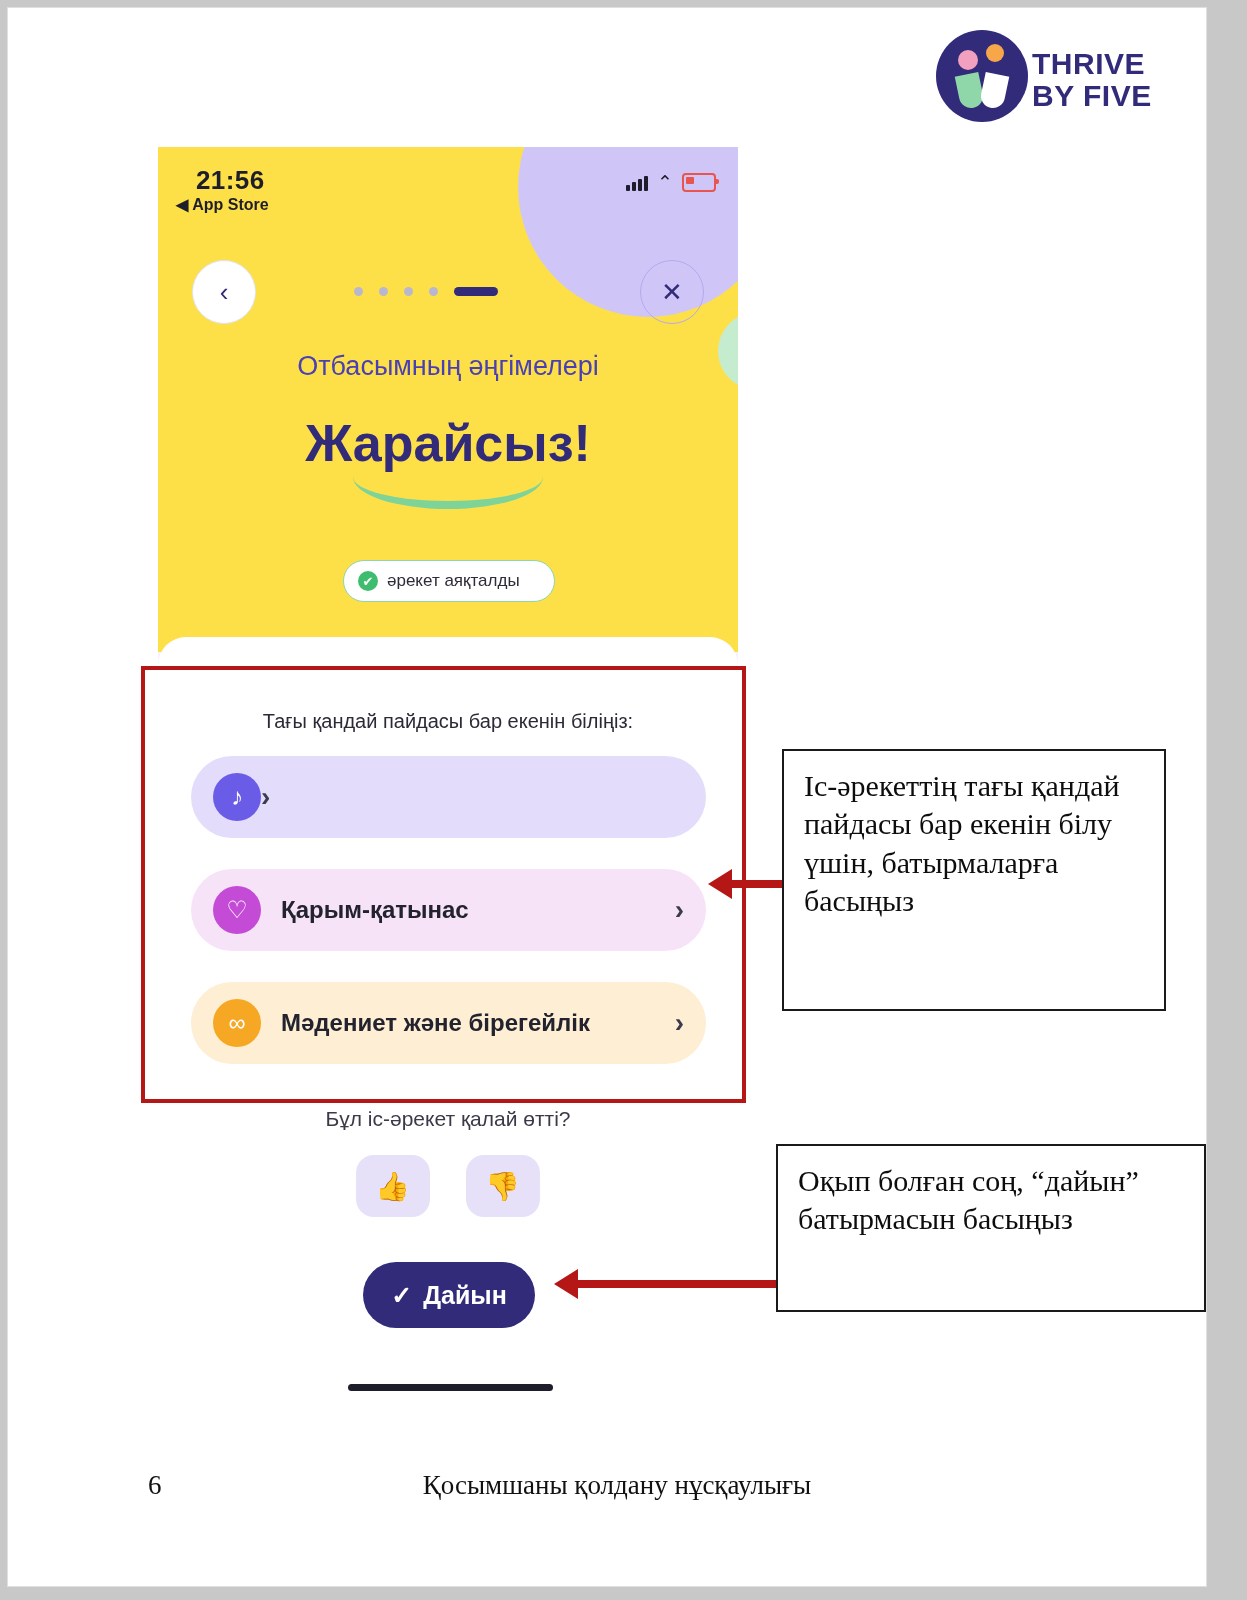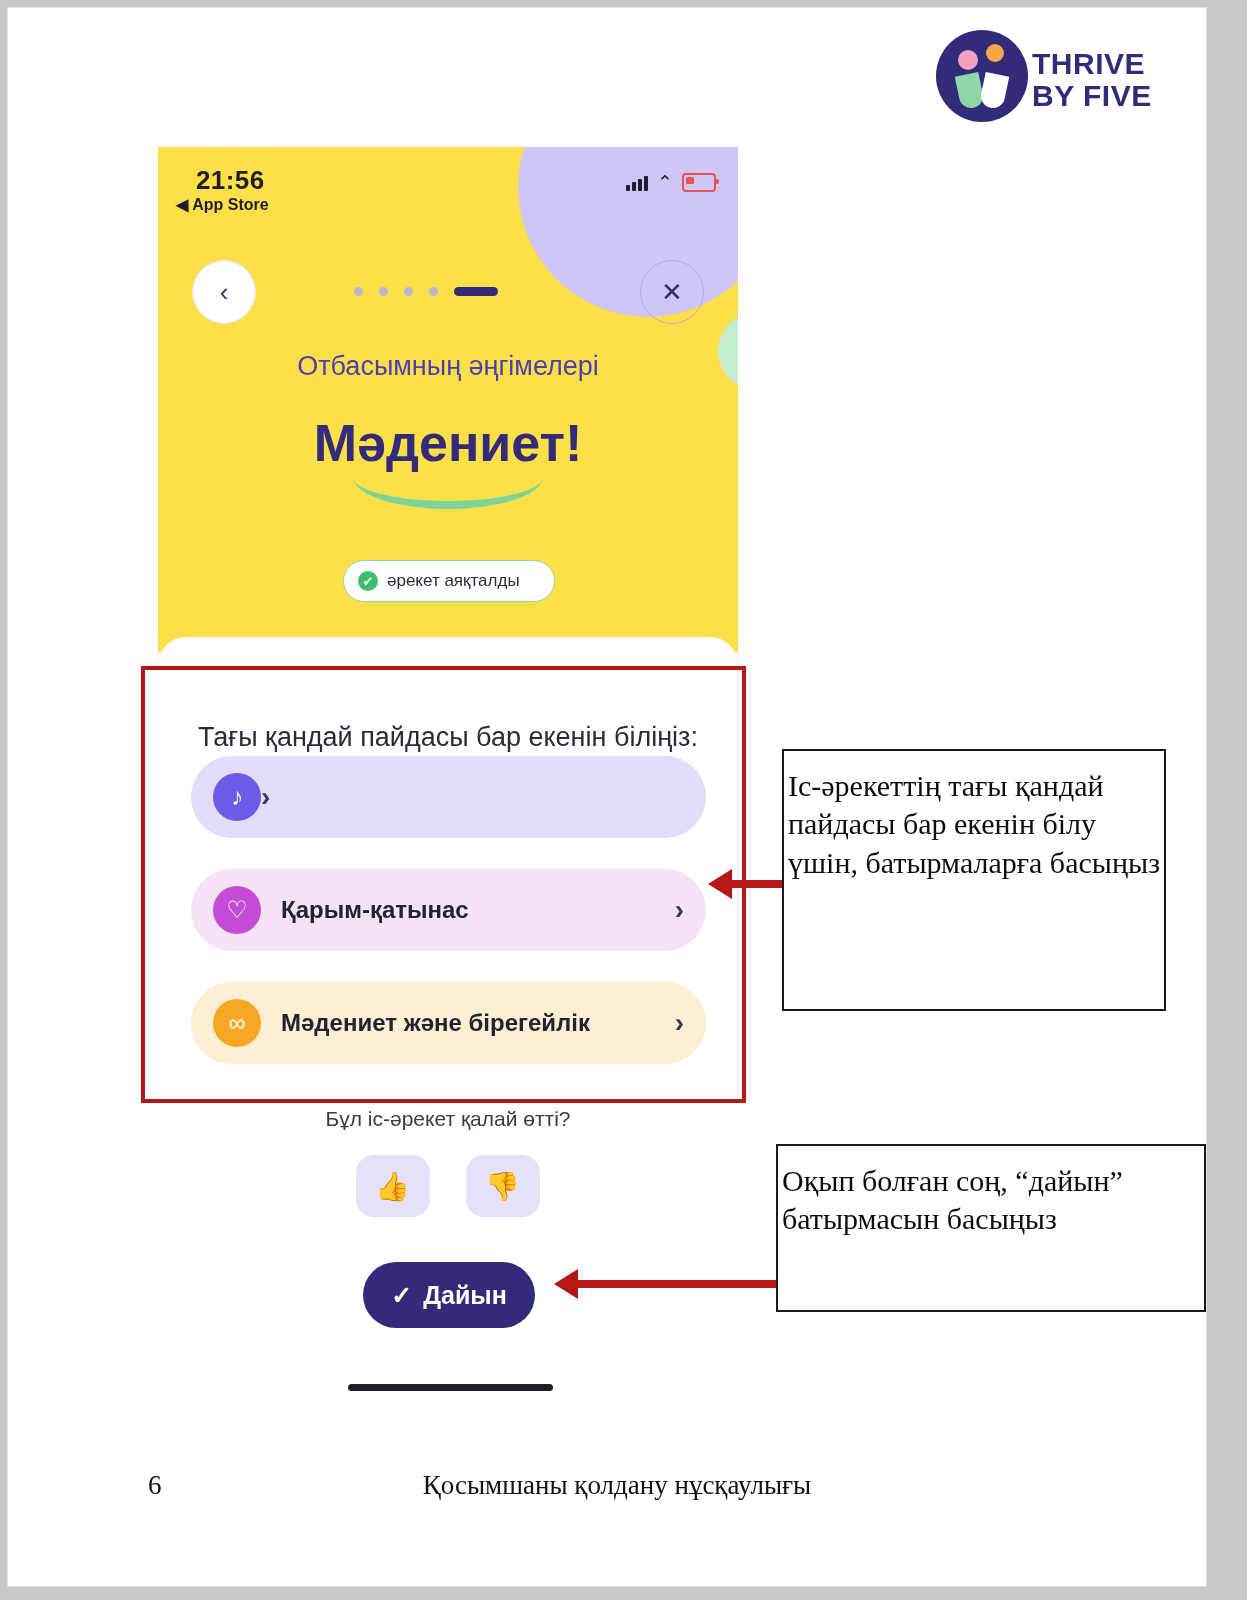--- a/index.html
+++ b/index.html
@@ -274,23 +274,22 @@
     width: 580px;
     height: 772px;
     background: #ffffff;
     border-radius: 28px 28px 0 0;
   }
   .benefits-q {
     position: absolute;
     left: 0; right: 0;
     top: 73px;
     text-align: center;
-    font-size: 27px;
+    font-size: 20px;
     color: #2b2b38;
-    margin-top: 12px;
   }
   .opt {
     position: absolute;
     left: 33px;
     width: 515px;
     height: 82px;
     border-radius: 41px;
     display: flex;
     align-items: center;
     padding: 0 22px;
@@ -391,21 +390,21 @@
   }
   .callout {
     position: absolute;
     background: #ffffff;
     border: 2px solid #1a1a1a;
     box-sizing: border-box;
     font-family: "Liberation Serif", serif;
     font-size: 30px;
     line-height: 1.28;
     color: #0d0d0d;
-    padding: 16px 4px;
+    padding: 16px 20px;
   }
   .callout-1 {
     left: 774px;
     top: 741px;
     width: 384px;
     height: 262px;
   }
   .callout-2 {
     left: 768px;
     top: 1136px;
@@ -499,21 +498,21 @@
 
       <div class="dots">
         <span></span>
         <span></span>
         <span></span>
         <span></span>
         <span class="active"></span>
       </div>
 
       <div class="ph-subtitle">Отбасымның әңгімелері</div>
-      <div class="ph-title">Мәдениет!</div>
+      <div class="ph-title">Жарайсыз!</div>
       <div class="underline-swoosh"></div>
 
       <div class="pill-done">
         <span class="check">✔</span>
         <span class="txt">әрекет аяқталды</span>
       </div>
     </div>
 
     <div class="phone-card">
       <div class="benefits-q">Тағы қандай пайдасы бар екенін біліңіз:</div>

